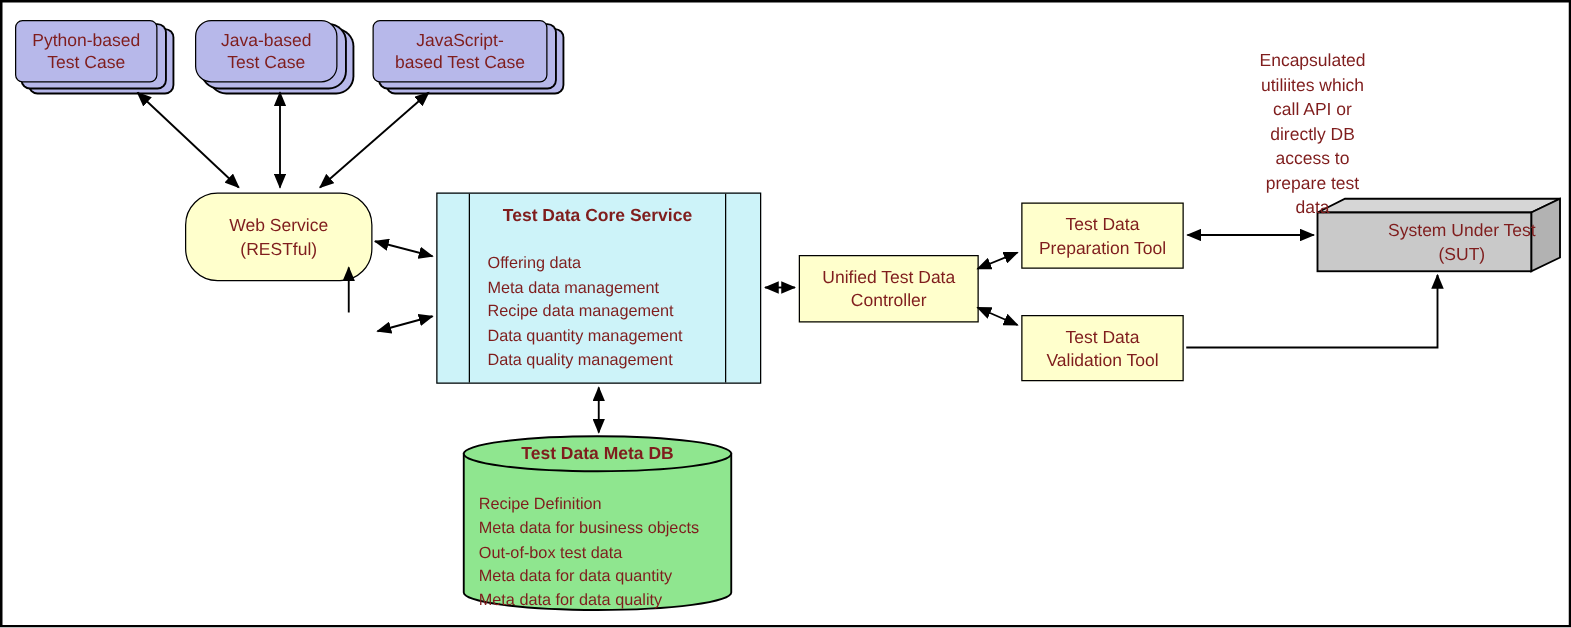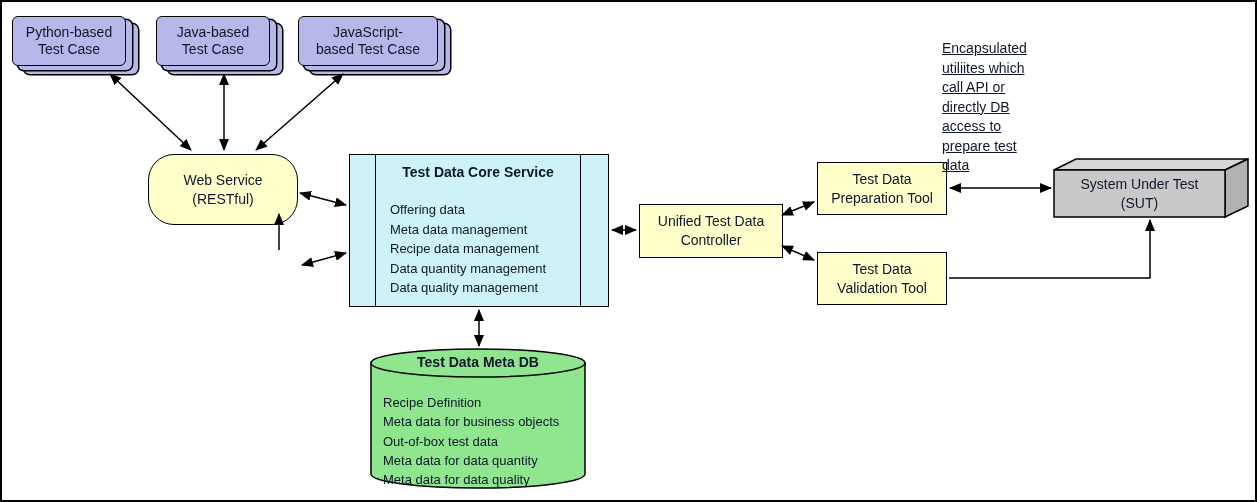--- a/index.html
+++ b/index.html
@@ -13,21 +13,21 @@
     --stroke:#000000;
   }
   html,body{margin:0;padding:0;background:#ffffff;}
   .canvas{
     position:relative;
     width:1257px;height:502px;
     box-sizing:border-box;
     border:2px solid var(--stroke);
     background:#ffffff;
     font-family:"Liberation Sans","DejaVu Sans",sans-serif;
-    color:#0f172a;
+    color:#7f1d1d;
     overflow:hidden;
   }
   .layer{position:absolute;left:0;top:0;width:1257px;height:502px;pointer-events:none;}
   .layer.shapes{z-index:0;}
   .layer.connectors{z-index:3;}
   .node{
     position:absolute;z-index:2;
     box-sizing:border-box;
     border:1.5px solid var(--stroke);
     display:flex;align-items:center;justify-content:center;
@@ -37,42 +37,42 @@
   .testcase{
     background:var(--test-case-fill);
     border-radius:6px;
     box-shadow:
       6px 4px 0 0 var(--test-case-fill),
       6px 4px 0 1.5px #000,
       12px 8px 0 0 var(--test-case-fill),
       12px 8px 0 1.5px #000;
   }
   .tc1{left:10px;top:14px;width:114px;height:50px;}
-  .tc2{left:154px;top:14px;width:114px;height:50px;}
+  .tc2{left:154px;top:14px;width:114px;height:50px;border-radius:13px;}
   .tc3{left:296px;top:14px;width:140px;height:50px;}
   .pill{background:var(--rounded-fill);line-height:19px;}
   .web{left:146px;top:152px;width:150px;height:71px;border-radius:26px;}
   .ui{left:146px;top:250px;width:152px;height:51px;border-radius:24px;}
   .yellowbox{background:var(--rounded-fill);line-height:19px;}
   .controller{left:637px;top:202px;width:144px;height:54px;}
   .prep{left:815px;top:160px;width:130px;height:53px;}
   .val{left:815px;top:250px;width:130px;height:53px;}
   .core{
     left:347px;top:152px;width:260px;height:153px;
     background:var(--core-fill);
     display:block;
     padding-left:36px;
   }
   .core .stripe-l{position:absolute;left:0;top:0;bottom:0;width:25px;border-right:1.5px solid var(--stroke);}
   .core .stripe-r{position:absolute;right:0;top:0;bottom:0;width:27px;border-left:1.5px solid var(--stroke);}
   .core-title{position:absolute;left:26px;right:28px;top:9px;text-align:center;font-weight:bold;font-size:14px;}
   .core-list{position:absolute;left:40px;top:45px;text-align:left;font-size:13px;line-height:19.5px;white-space:normal;}
   .txt{position:absolute;z-index:2;white-space:pre-line;}
-  .note{left:940px;top:37px;width:140px;font-size:14px;line-height:19.5px;text-decoration:underline;}
-  .sut-label{left:1052px;top:173px;width:171px;text-align:center;font-size:14px;line-height:19px;}
+  .note{left:978px;top:37px;width:140px;text-align:center;font-size:14px;line-height:19.5px;}
+  .sut-label{left:1052px;top:173px;width:171px;text-align:center;font-size:14px;line-height:19px;padding-left:30px;}
   .db-title{left:369px;top:352px;width:214px;text-align:center;font-weight:bold;font-size:14px;}
   .db-list{left:381px;top:391px;text-align:left;font-size:13px;line-height:19.3px;}
   .conn{stroke:var(--stroke);stroke-width:1.5;fill:none;}
   .shape{stroke:var(--stroke);stroke-width:1.5;}
 </style>
 </head>
 <body>
 
 <div class="canvas">
 

